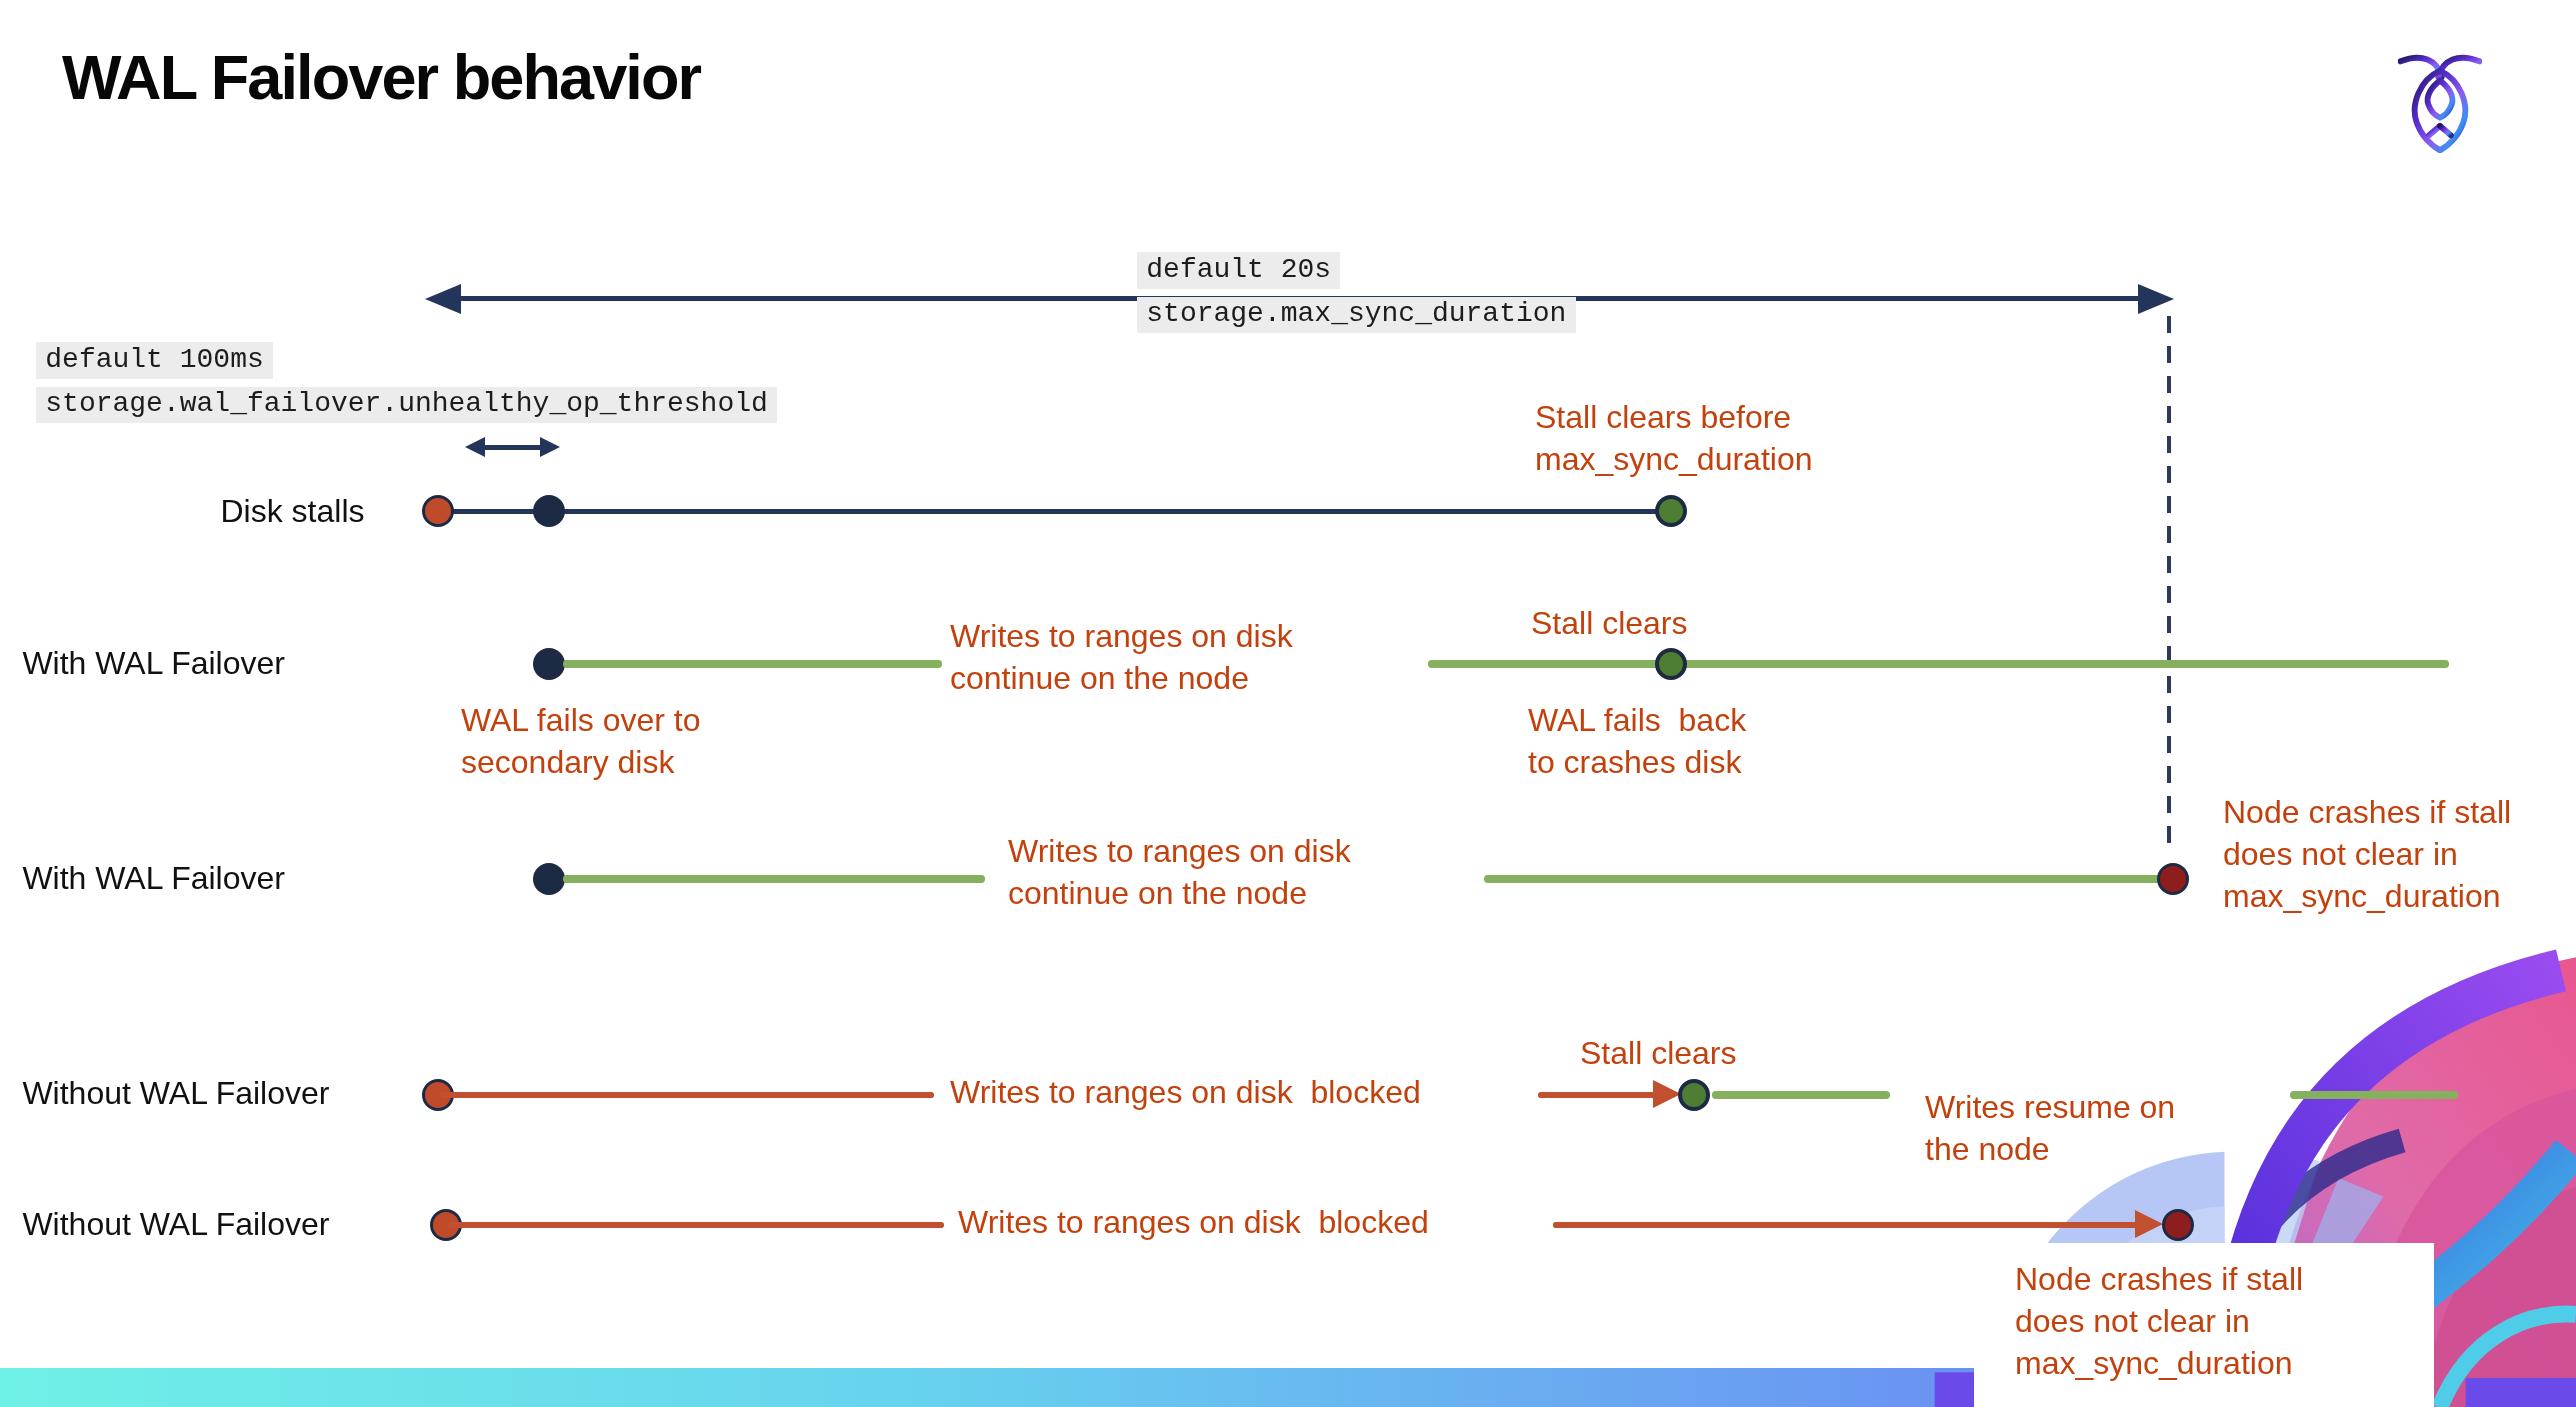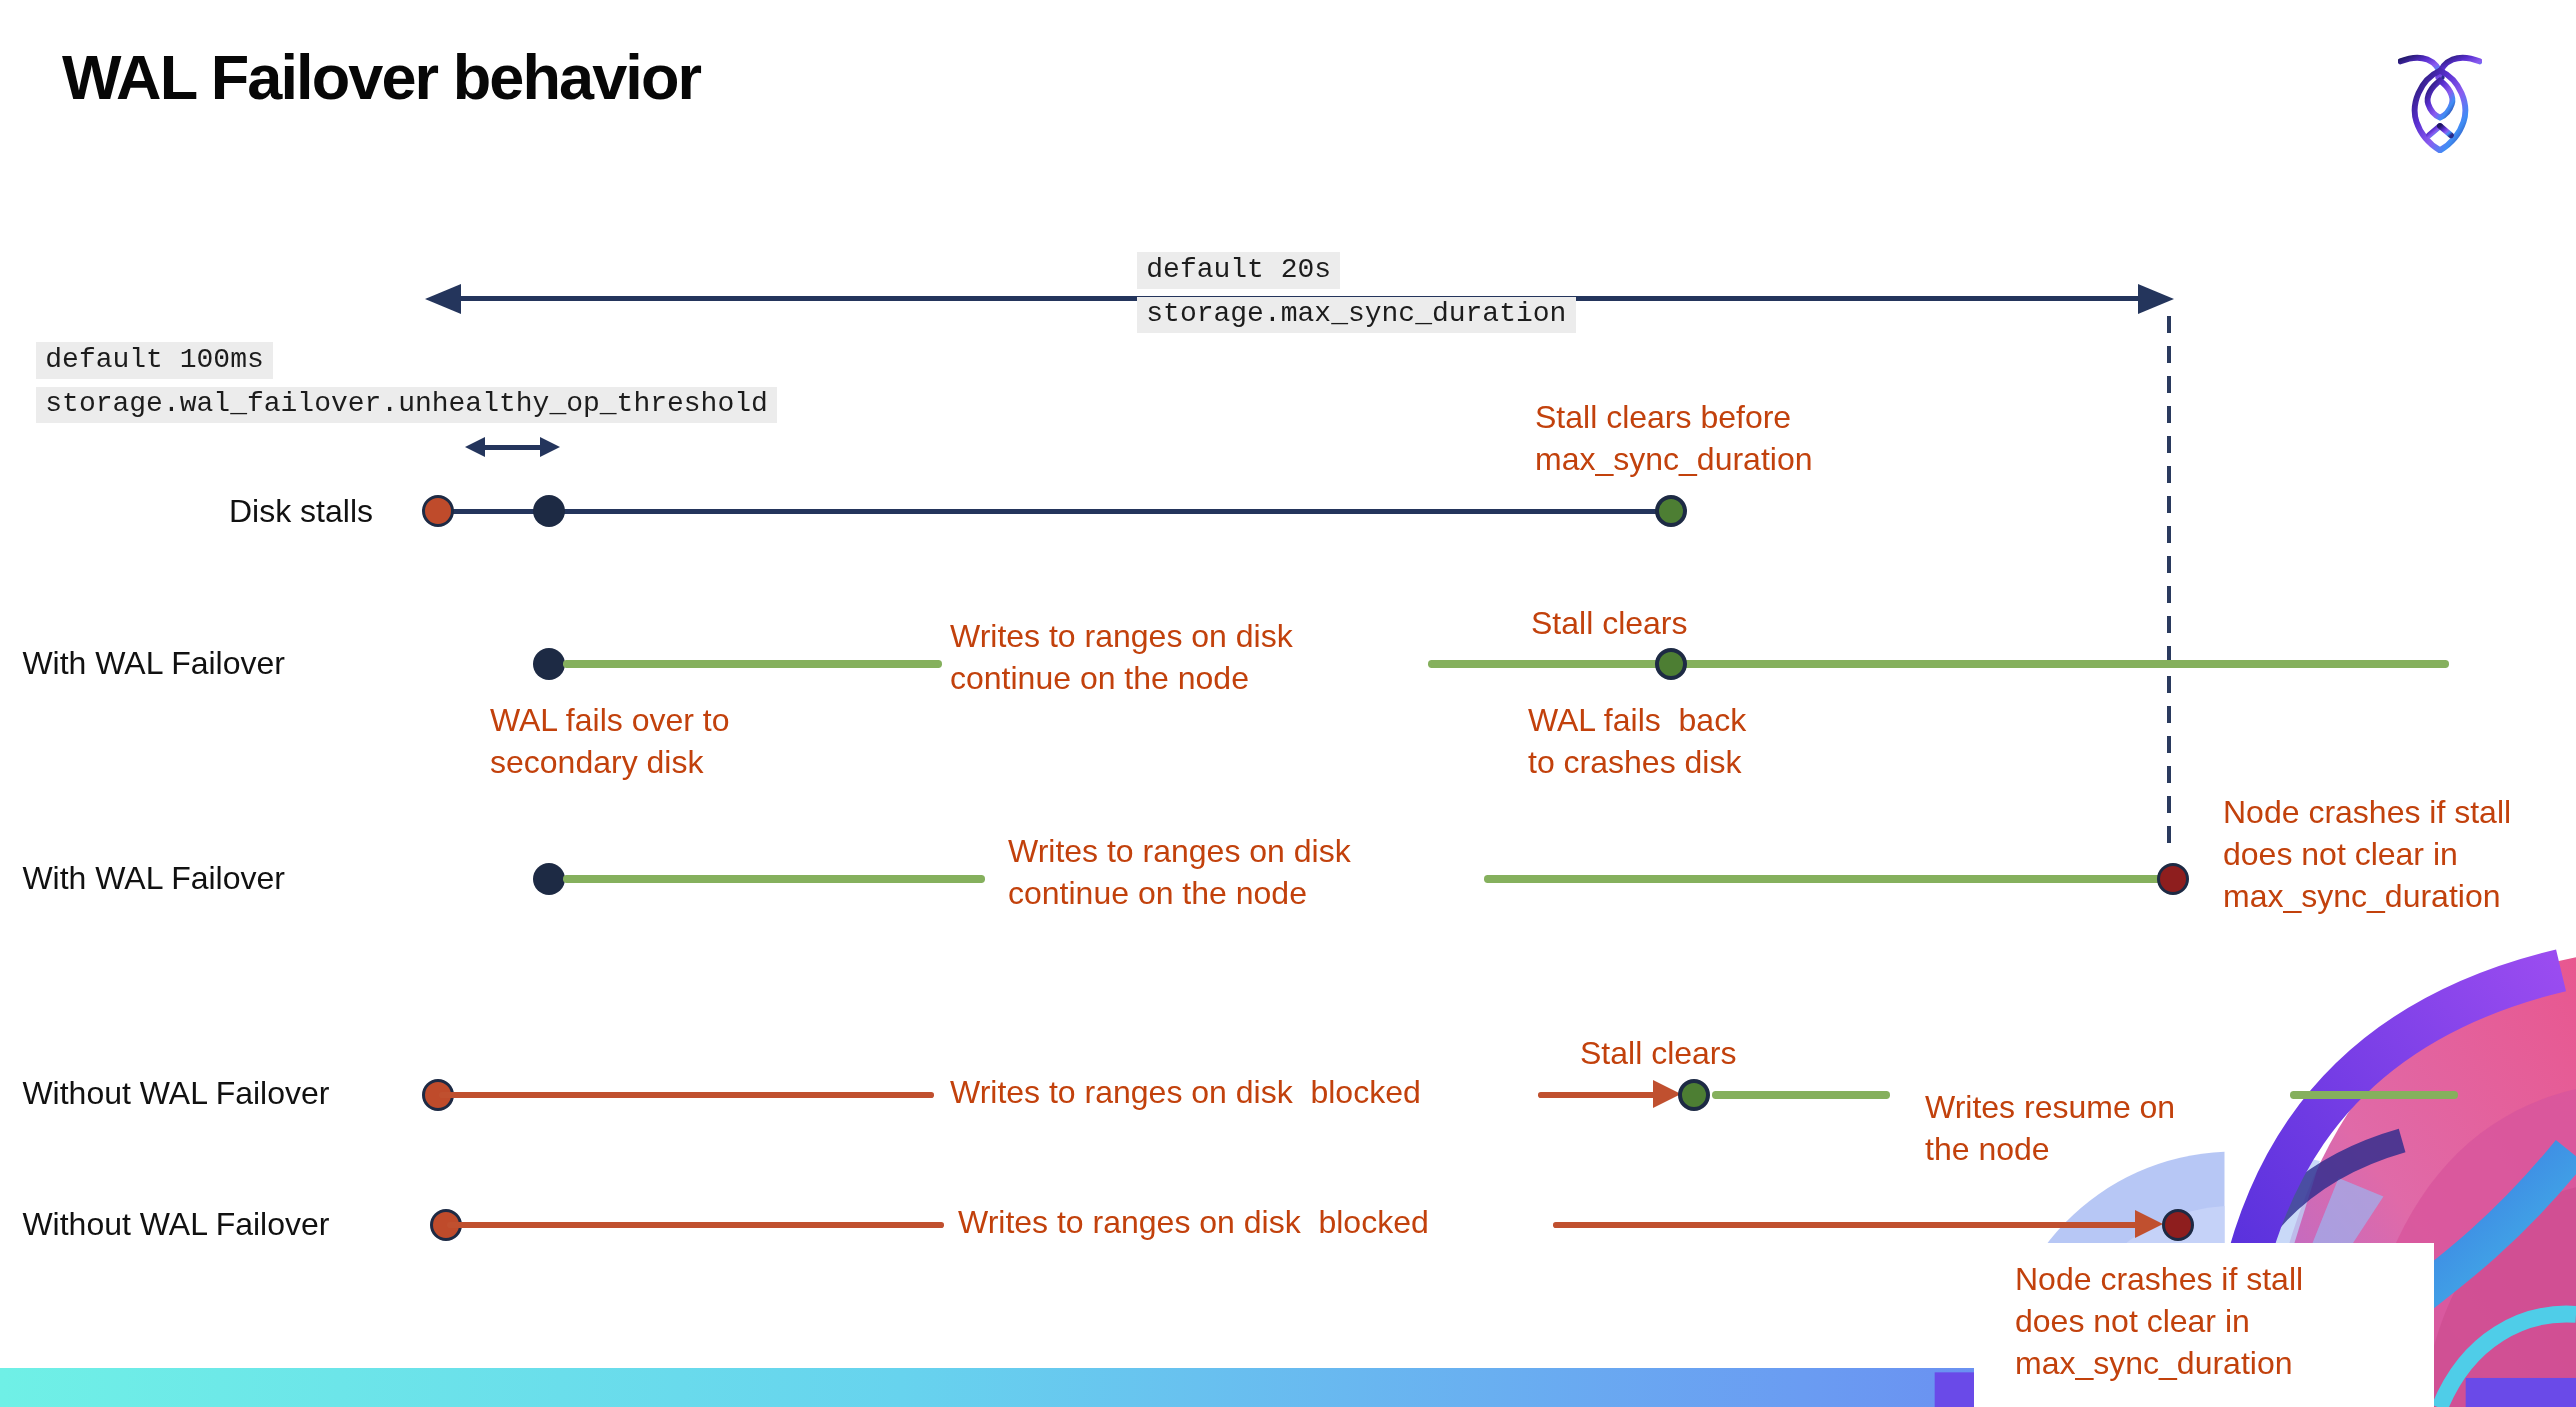--- a/index.html
+++ b/index.html
@@ -104,37 +104,37 @@
   <div class="abs code-block code-unhealthy">
     <span>default 100ms</span>
     <span>storage.wal_failover.unhealthy_op_threshold</span>
   </div>
   <div class="abs line navy-line" style="left:479px; top:445px; width:69px;"></div>
   <div class="abs arrowhead ah-left-sm" style="left:465px; top:437px;"></div>
   <div class="abs arrowhead ah-right-sm" style="left:540px; top:437px;"></div>
 
   <div class="abs dashed-v"></div>
 
-  <div class="abs row-label" style="left:156px; top:493px; width:217px; text-align:right;">Disk stalls</div>
+  <div class="abs row-label" style="left:184px; top:493px; width:217px; text-align:center;">Disk stalls</div>
   <div class="abs line navy-line" style="left:439px; top:509px; width:1232px;"></div>
   <div class="abs dot dot-red" style="left:422px; top:495px;"></div>
   <div class="abs dot dot-navy" style="left:533px; top:495px;"></div>
   <div class="abs dot dot-green" style="left:1655px; top:495px;"></div>
   <div class="abs ann" style="left:1535px; top:396px;">Stall clears before
 max_sync_duration</div>
 
   <div class="abs row-label" style="left:22.4px; top:645px;">With WAL Failover</div>
   <div class="abs dot dot-navy" style="left:533px; top:648px;"></div>
   <div class="abs line green-line" style="left:563px; top:660px; width:379px;"></div>
   <div class="abs ann" style="left:950px; top:615px;">Writes to ranges on disk
 continue on the node</div>
   <div class="abs line green-line" style="left:1428px; top:660px; width:1021px;"></div>
   <div class="abs dot dot-green" style="left:1655px; top:648px;"></div>
   <div class="abs ann center" style="left:1531px; top:602px; width:280px;">Stall clears</div>
-  <div class="abs ann center" style="left:490px; top:699px; width:336px;">WAL fails over to
+  <div class="abs ann center" style="left:461px; top:699px; width:336px;">WAL fails over to
 secondary disk</div>
   <div class="abs ann center" style="left:1528px; top:699px; width:336px;">WAL fails  back
 to crashes disk</div>
 
   <div class="abs row-label" style="left:22.4px; top:860px;">With WAL Failover</div>
   <div class="abs dot dot-navy" style="left:533px; top:863px;"></div>
   <div class="abs line green-line" style="left:563px; top:875px; width:422px;"></div>
   <div class="abs ann" style="left:1008px; top:830px;">Writes to ranges on disk
 continue on the node</div>
   <div class="abs line green-line" style="left:1484px; top:875px; width:677px;"></div>

